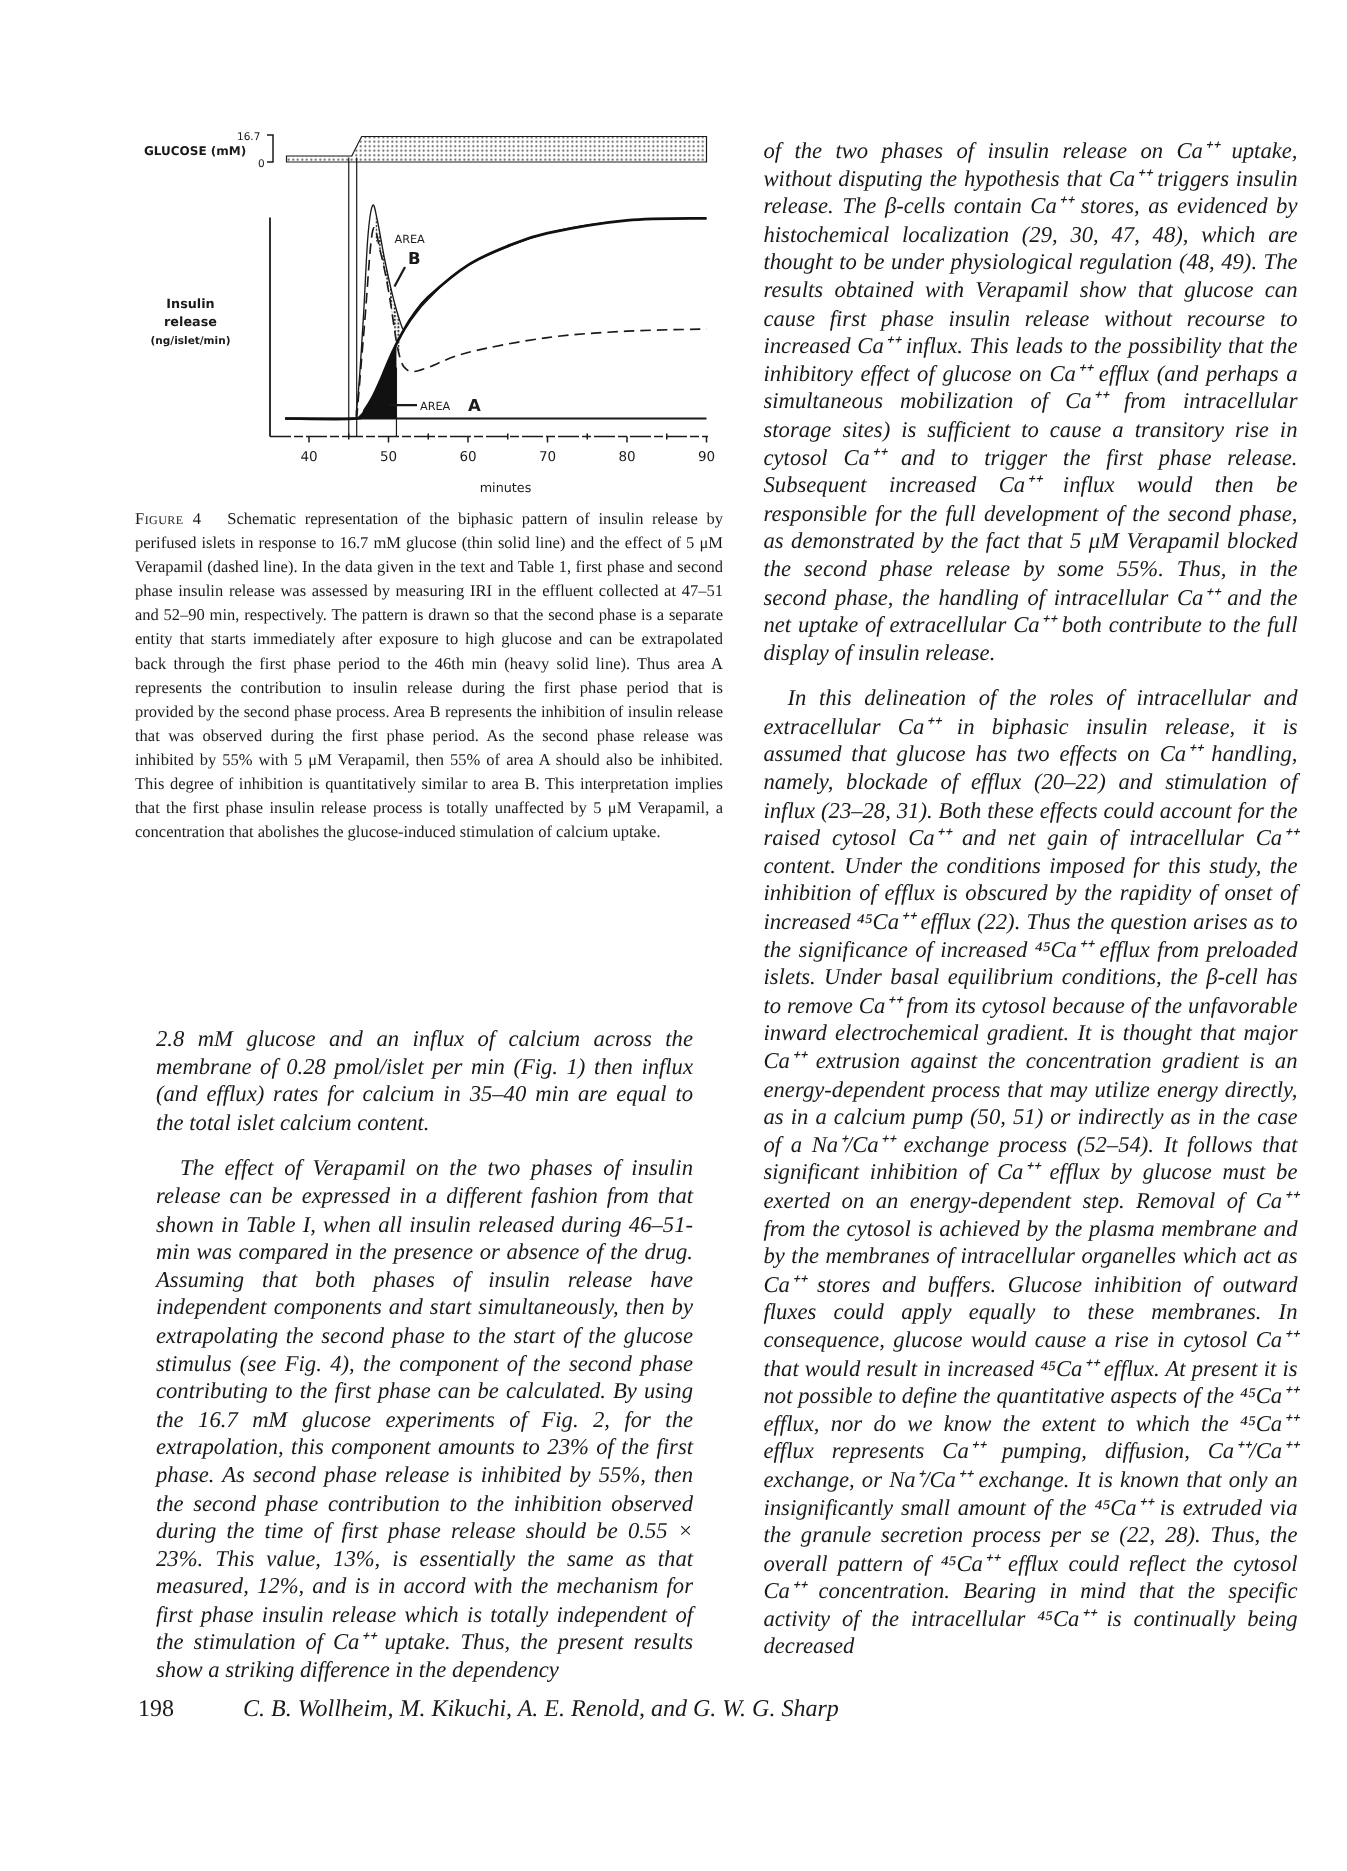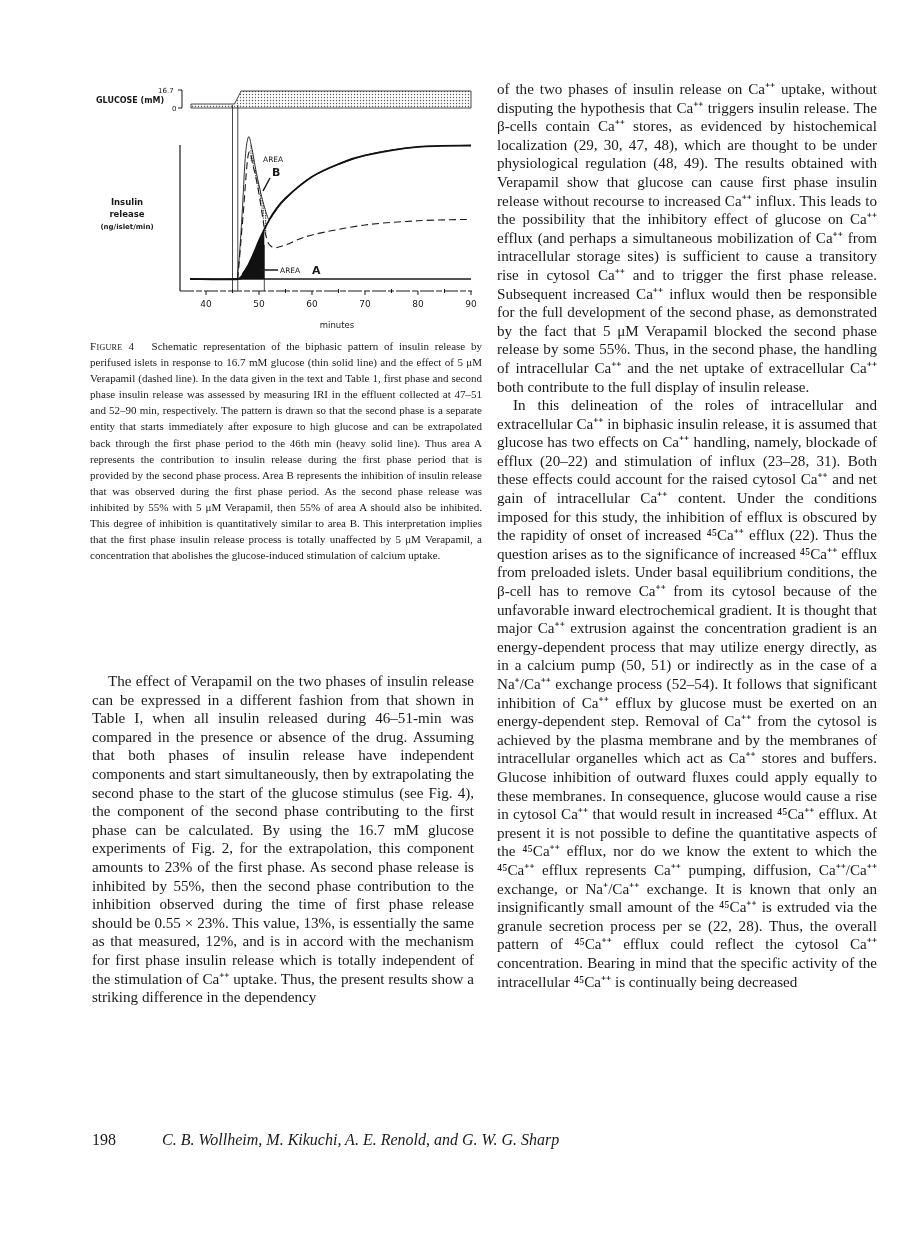--- a/index.html
+++ b/index.html
@@ -4,21 +4,21 @@
 <style>
   html, body { margin: 0; padding: 0; background: #ffffff; }
   body { width: 898px; height: 1247px; position: relative; overflow: hidden; color: #1a1a1a; }
   .serif { font-family: "DejaVu Serif", "Liberation Serif", serif; }
   #figure { position: absolute; left: 80px; top: 75px; width: 420px; height: 260px; }
   #figure svg { width: 420px; height: 260px; display: block; }
   .fig-label { font-family: "DejaVu Sans", "Liberation Sans", sans-serif; fill: #1a1a1a; }
   .caption { position: absolute; left: 90px; top: 338px; width: 392px; font-family: "Liberation Serif", serif; font-size: 11px; line-height: 16.1px; text-align: justify; }
   .caption .fig-no { font-variant: small-caps; letter-spacing: 0.3px; }
   .col { position: absolute; font-family: "Liberation Serif", serif; font-size: 15.1px; line-height: 18.6px; text-align: justify; }
-  .col p { margin: 0; }
+  .col p { margin: 12px; font-style: italic; }
   .col p.indent { text-indent: 16px; }
   #left-col { left: 92px; top: 672px; width: 382px; }
   #right-col { left: 497px; top: 80px; width: 380px; }
   #footer { position: absolute; left: 92px; top: 1131px; width: 600px; font-family: "Liberation Serif", serif; font-size: 16px; }
   #footer .pg { display: inline-block; width: 70px; }
   #footer .authors { font-style: italic; text-align: center; }
 </style>
 </head>
 <body>
 
@@ -88,20 +88,21 @@
     <line x1="180" y1="195" x2="198" y2="195" stroke="#1a1a1a" stroke-width="1.5"></line>
   </svg>
 </div>
 
 <div class="caption serif">
   <span class="fig-no">Figure 4</span>&nbsp;&nbsp;
   <span>Schematic representation of the biphasic pattern of insulin release by perifused islets in response to 16.7 mM glucose (thin solid line) and the effect of 5 μM Verapamil (dashed line). In the data given in the text and Table 1, first phase and second phase insulin release was assessed by measuring IRI in the effluent collected at 47–51 and 52–90 min, respectively. The pattern is drawn so that the second phase is a separate entity that starts immediately after exposure to high glucose and can be extrapolated back through the first phase period to the 46th min (heavy solid line). Thus area A represents the contribution to insulin release during the first phase period that is provided by the second phase process. Area B represents the inhibition of insulin release that was observed during the first phase period. As the second phase release was inhibited by 55% with 5 μM Verapamil, then 55% of area A should also be inhibited. This degree of inhibition is quantitatively similar to area B. This interpretation implies that the first phase insulin release process is totally unaffected by 5 μM Verapamil, a concentration that abolishes the glucose-induced stimulation of calcium uptake.</span>
 </div>
 
 <div id="left-col" class="col">
+  <p>2.8 mM glucose and an influx of calcium across the membrane of 0.28 pmol/islet per min (Fig. 1) then influx (and efflux) rates for calcium in 35–40 min are equal to the total islet calcium content.</p>
   <p class="indent">The effect of Verapamil on the two phases of insulin release can be expressed in a different fashion from that shown in Table I, when all insulin released during 46–51-min was compared in the presence or absence of the drug. Assuming that both phases of insulin release have independent components and start simultaneously, then by extrapolating the second phase to the start of the glucose stimulus (see Fig. 4), the component of the second phase contributing to the first phase can be calculated. By using the 16.7 mM glucose experiments of Fig. 2, for the extrapolation, this component amounts to 23% of the first phase. As second phase release is inhibited by 55%, then the second phase contribution to the inhibition observed during the time of first phase release should be 0.55 × 23%. This value, 13%, is essentially the same as that measured, 12%, and is in accord with the mechanism for first phase insulin release which is totally independent of the stimulation of Ca⁺⁺ uptake. Thus, the present results show a striking difference in the dependency</p>
 </div>
 
 <div id="right-col" class="col">
   <p>of the two phases of insulin release on Ca⁺⁺ uptake, without disputing the hypothesis that Ca⁺⁺ triggers insulin release. The β-cells contain Ca⁺⁺ stores, as evidenced by histochemical localization (29, 30, 47, 48), which are thought to be under physiological regulation (48, 49). The results obtained with Verapamil show that glucose can cause first phase insulin release without recourse to increased Ca⁺⁺ influx. This leads to the possibility that the inhibitory effect of glucose on Ca⁺⁺ efflux (and perhaps a simultaneous mobilization of Ca⁺⁺ from intracellular storage sites) is sufficient to cause a transitory rise in cytosol Ca⁺⁺ and to trigger the first phase release. Subsequent increased Ca⁺⁺ influx would then be responsible for the full development of the second phase, as demonstrated by the fact that 5 μM Verapamil blocked the second phase release by some 55%. Thus, in the second phase, the handling of intracellular Ca⁺⁺ and the net uptake of extracellular Ca⁺⁺ both contribute to the full display of insulin release.</p>
   <p class="indent">In this delineation of the roles of intracellular and extracellular Ca⁺⁺ in biphasic insulin release, it is assumed that glucose has two effects on Ca⁺⁺ handling, namely, blockade of efflux (20–22) and stimulation of influx (23–28, 31). Both these effects could account for the raised cytosol Ca⁺⁺ and net gain of intracellular Ca⁺⁺ content. Under the conditions imposed for this study, the inhibition of efflux is obscured by the rapidity of onset of increased ⁴⁵Ca⁺⁺ efflux (22). Thus the question arises as to the significance of increased ⁴⁵Ca⁺⁺ efflux from preloaded islets. Under basal equilibrium conditions, the β-cell has to remove Ca⁺⁺ from its cytosol because of the unfavorable inward electrochemical gradient. It is thought that major Ca⁺⁺ extrusion against the concentration gradient is an energy-dependent process that may utilize energy directly, as in a calcium pump (50, 51) or indirectly as in the case of a Na⁺/Ca⁺⁺ exchange process (52–54). It follows that significant inhibition of Ca⁺⁺ efflux by glucose must be exerted on an energy-dependent step. Removal of Ca⁺⁺ from the cytosol is achieved by the plasma membrane and by the membranes of intracellular organelles which act as Ca⁺⁺ stores and buffers. Glucose inhibition of outward fluxes could apply equally to these membranes. In consequence, glucose would cause a rise in cytosol Ca⁺⁺ that would result in increased ⁴⁵Ca⁺⁺ efflux. At present it is not possible to define the quantitative aspects of the ⁴⁵Ca⁺⁺ efflux, nor do we know the extent to which the ⁴⁵Ca⁺⁺ efflux represents Ca⁺⁺ pumping, diffusion, Ca⁺⁺/Ca⁺⁺ exchange, or Na⁺/Ca⁺⁺ exchange. It is known that only an insignificantly small amount of the ⁴⁵Ca⁺⁺ is extruded via the granule secretion process per se (22, 28). Thus, the overall pattern of ⁴⁵Ca⁺⁺ efflux could reflect the cytosol Ca⁺⁺ concentration. Bearing in mind that the specific activity of the intracellular ⁴⁵Ca⁺⁺ is continually being decreased</p>
 </div>
 
 <div id="footer">
   <span class="pg">198</span><span class="authors">C. B. Wollheim, M. Kikuchi, A. E. Renold, and G. W. G. Sharp</span>

